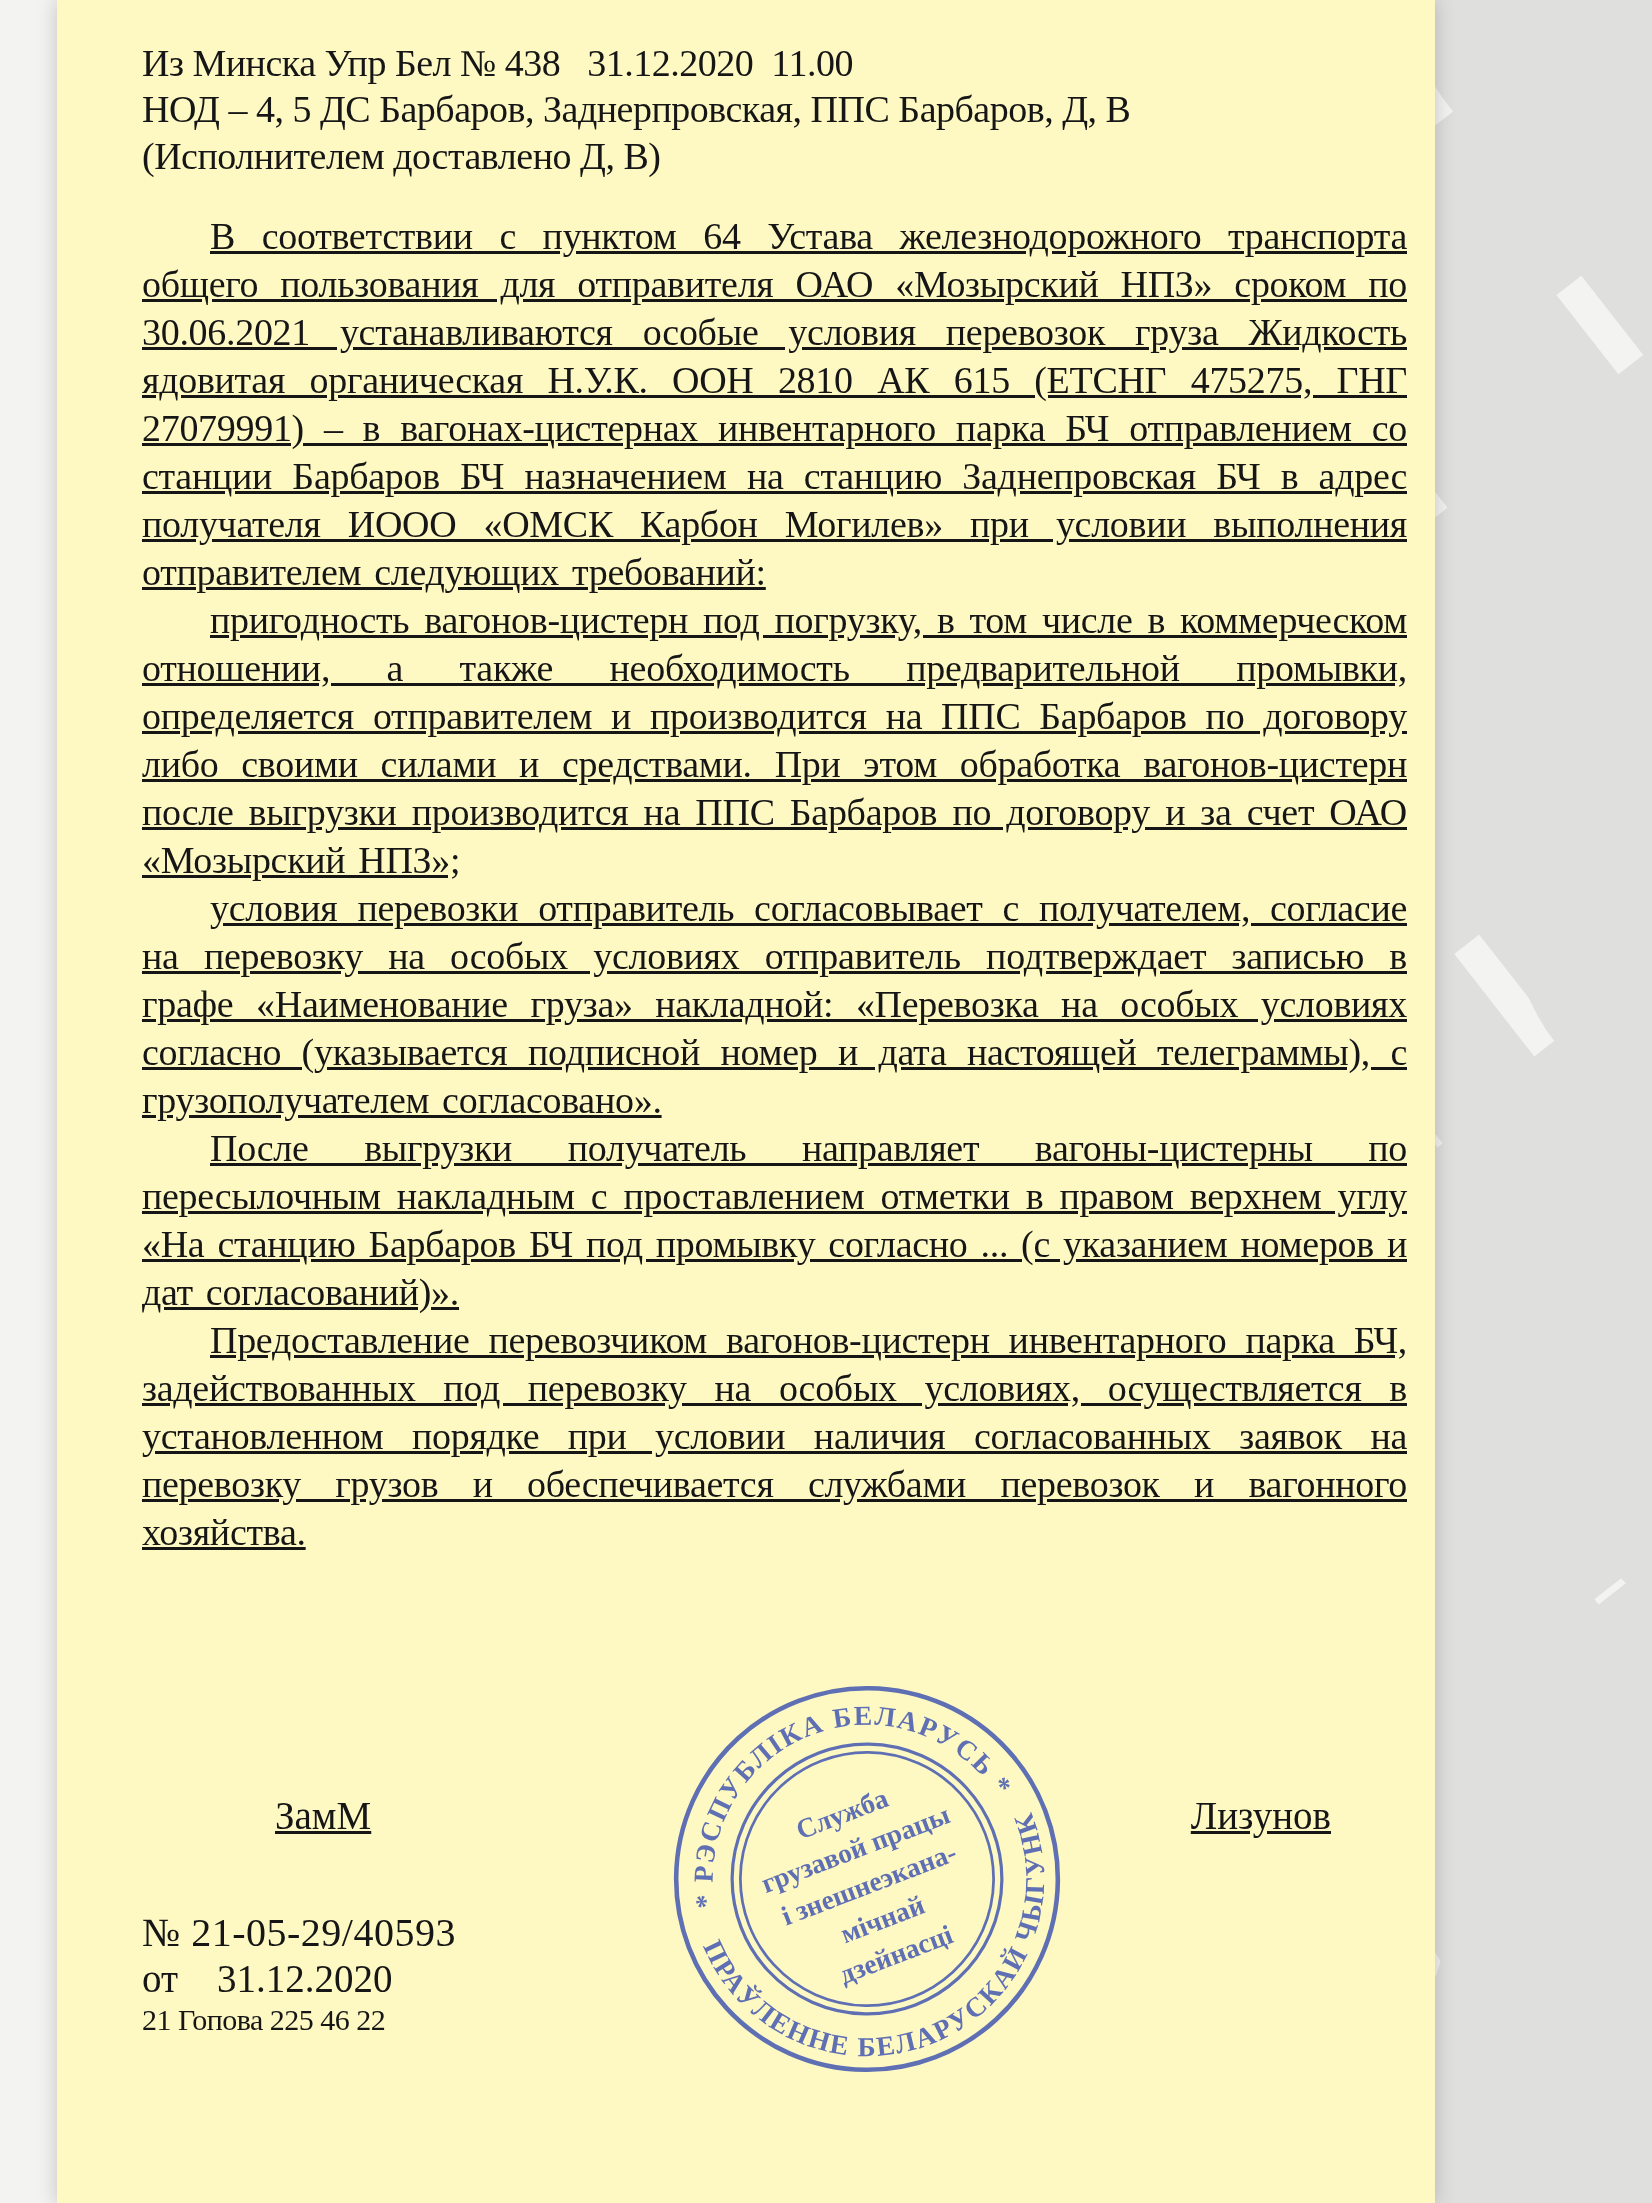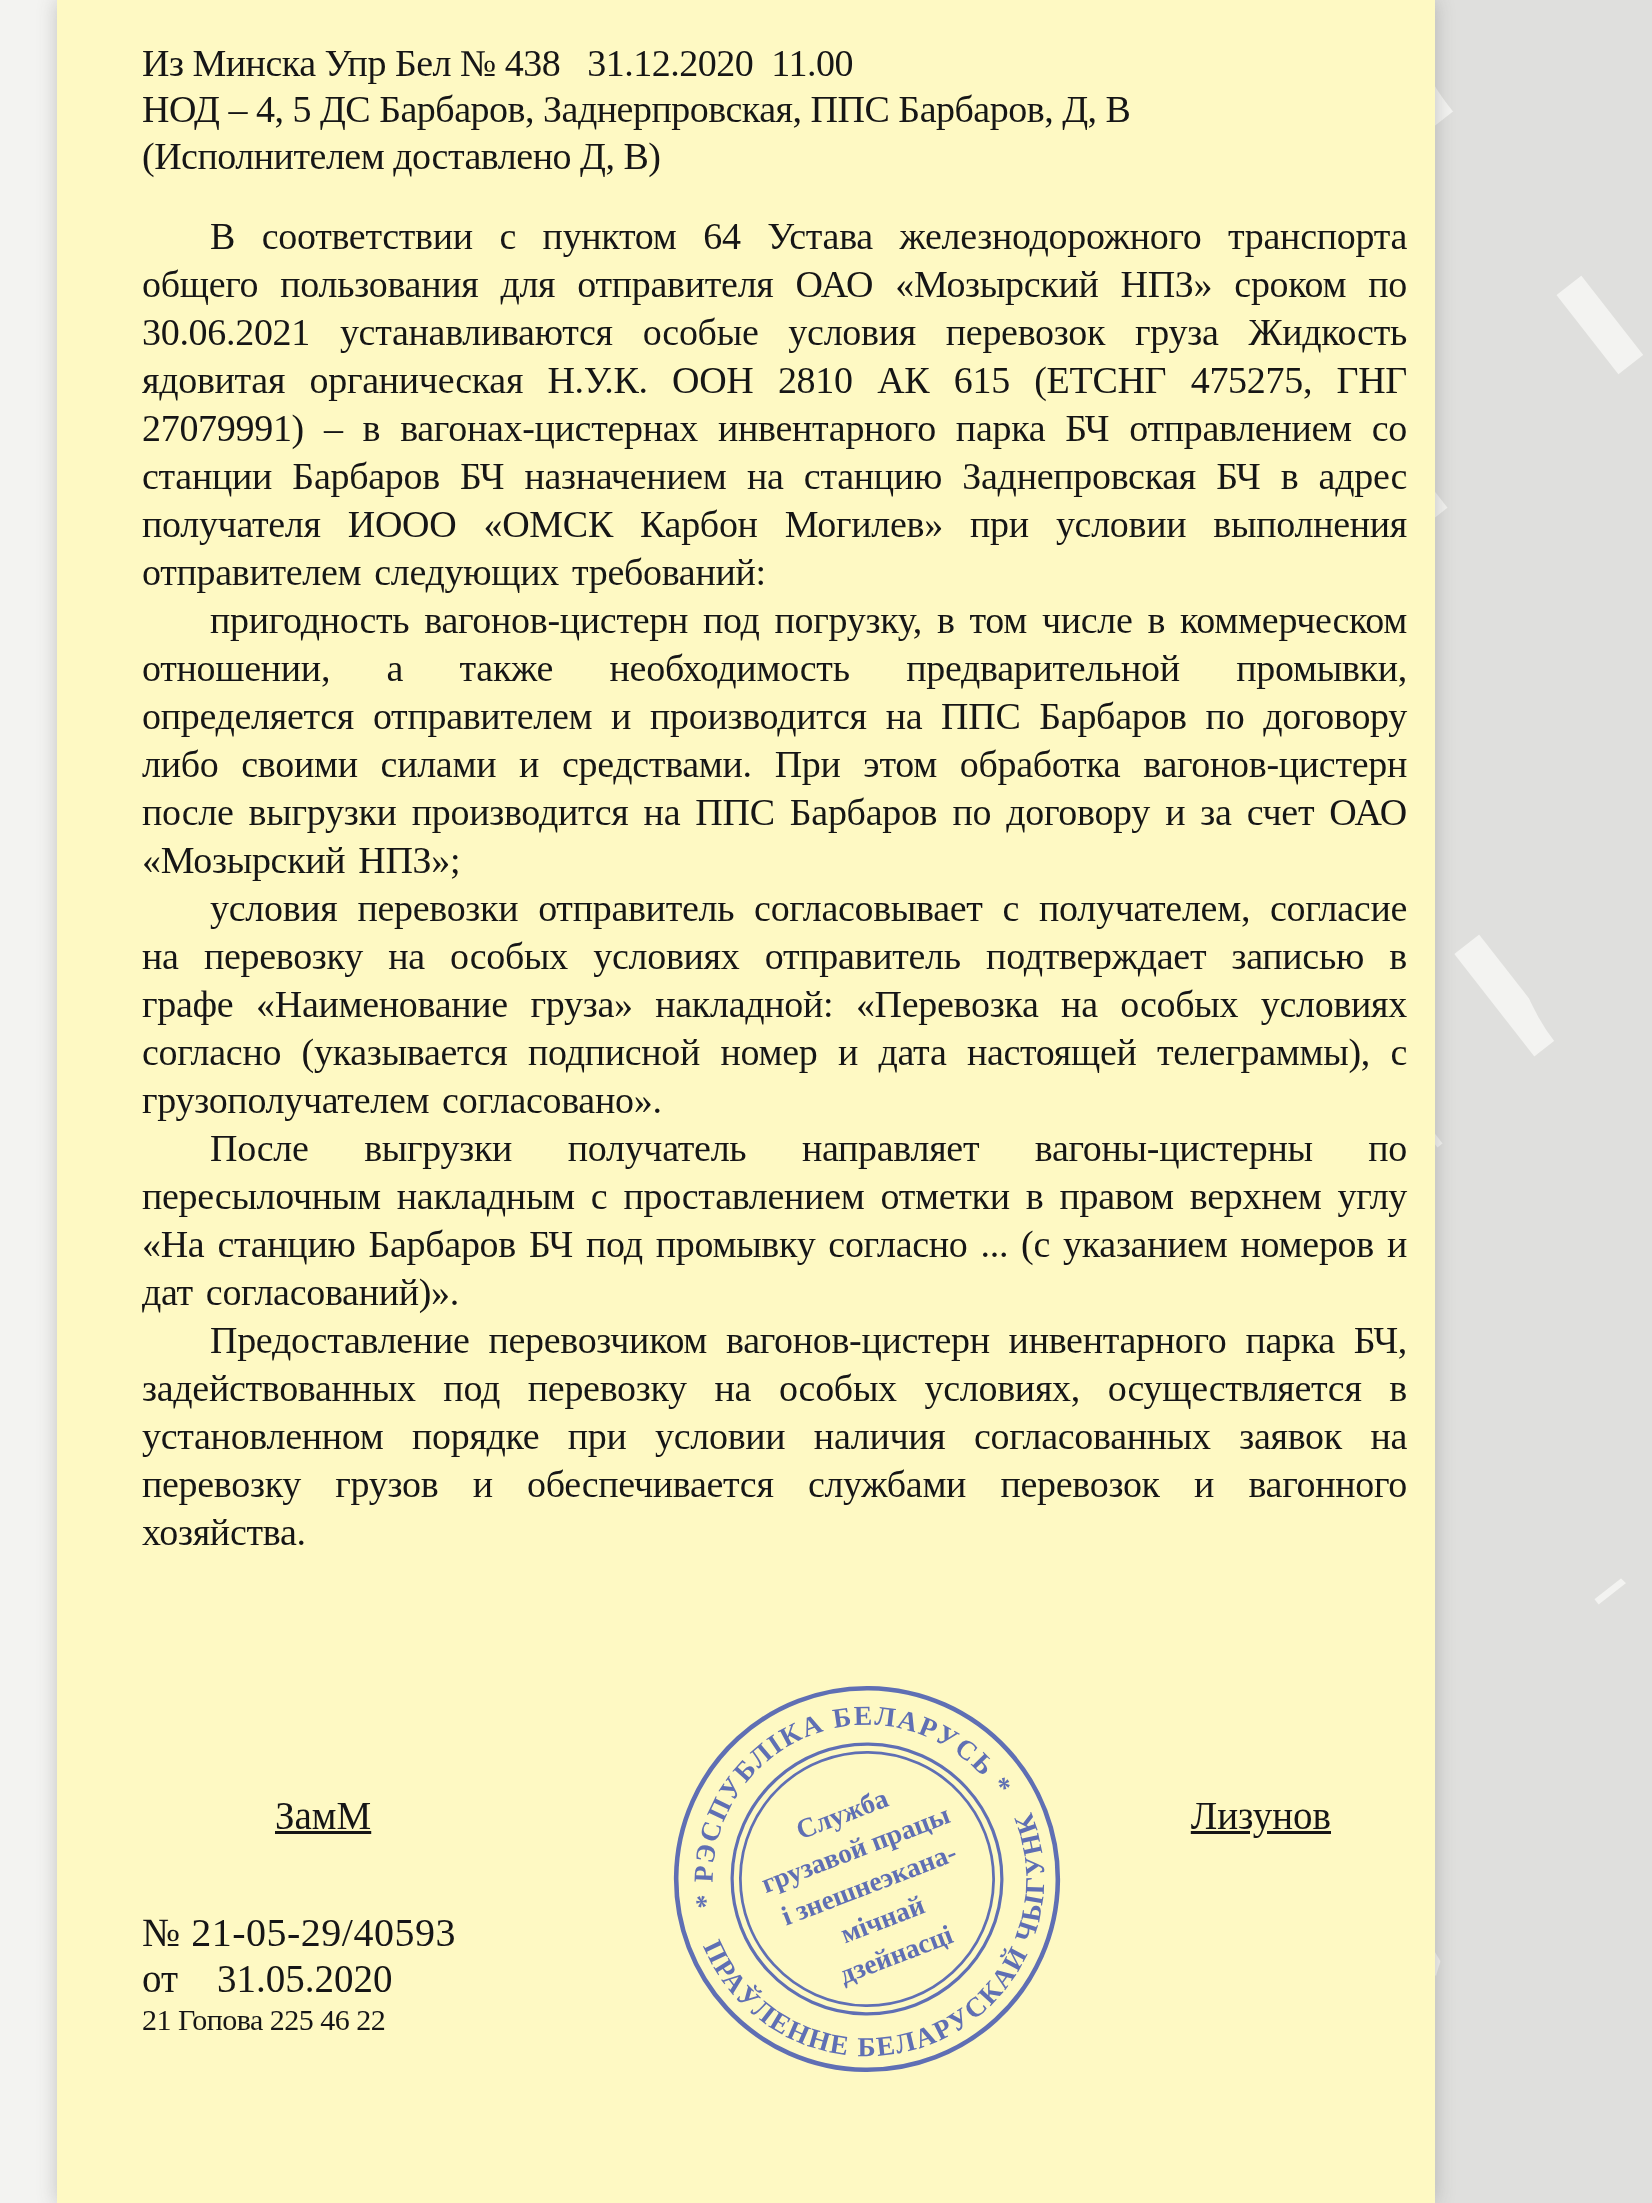--- a/index.html
+++ b/index.html
@@ -11,21 +11,21 @@
   .watermarks{position:absolute;left:0;top:0;width:1653px;height:2204px;}
   .page{
     position:absolute;left:57px;top:0;width:1378px;height:2204px;
     background:#fef9c3;box-shadow:0 0 18.4px rgba(70,70,70,.28);
   }
   .content{position:absolute;left:85px;top:40px;width:1265px;}
   .hdr{font-size:38px;line-height:1.22;white-space:pre-wrap;letter-spacing:-0.5px;}
   .bodytext{margin-top:33px;}
   .bodytext p{
     margin:0;font-size:38px;line-height:48px;text-align:justify;
-    text-indent:68px;letter-spacing:-0.3px;word-spacing:3.7px;
+    text-indent:68px;letter-spacing:-0.3px;word-spacing:3.7px;text-decoration:underline;
   }
   .sig-row{position:absolute;left:85px;top:1793px;width:1265px;display:flex;font-size:39px;text-decoration:underline;}
   .sig-pos{margin-left:133px;}
   .sig-name{margin-left:auto;margin-right:76px;}
   .footer{position:absolute;left:85px;top:1910px;}
   .f-num{font-size:40px;line-height:1.15;letter-spacing:0.5px;}
   .f-date{font-size:39px;line-height:1.2;white-space:pre-wrap;}
   .f-exec{font-size:30px;margin-top:0;letter-spacing:-0.5px;}
   .stamp{
     position:absolute;left:610px;top:1679px;width:400px;height:400px;
@@ -127,19 +127,19 @@
         <text x="218" y="152" font-size="30" text-anchor="middle">Служба</text>
         <text x="218" y="193" font-size="30" text-anchor="middle">грузавой працы</text>
         <text x="218" y="234" font-size="30" text-anchor="middle">і знешнеэкана-</text>
         <text x="218" y="275" font-size="30" text-anchor="middle">мічнай</text>
         <text x="218" y="316" font-size="30" text-anchor="middle">дзейнасці</text>
       </g>
     </svg>
 
     <div class="footer">
       <div class="f-num">№ 21-05-29/40593</div>
-      <div class="f-date">от    31.05.2020</div>
+      <div class="f-date">от    31.12.2020</div>
       <div class="f-exec">21 Гопова 225 46 22</div>
     </div>
 
   </div>
 </div>
 
 
 </body></html>

